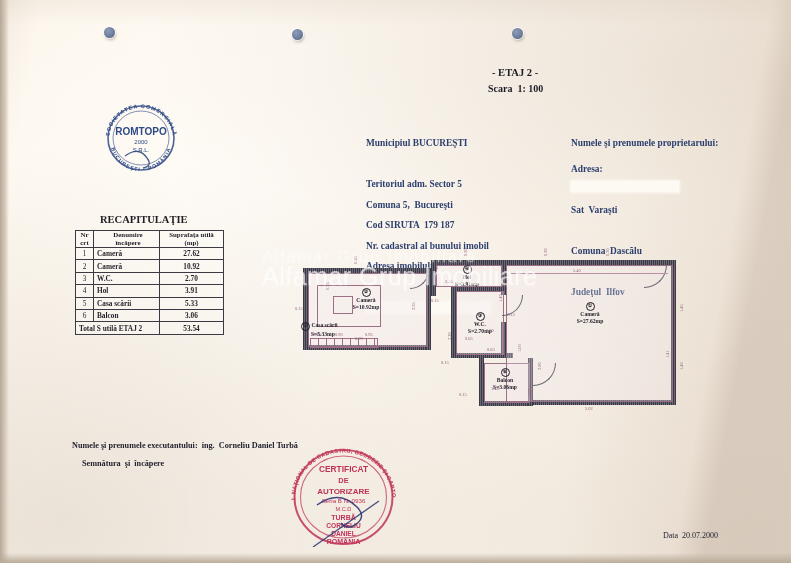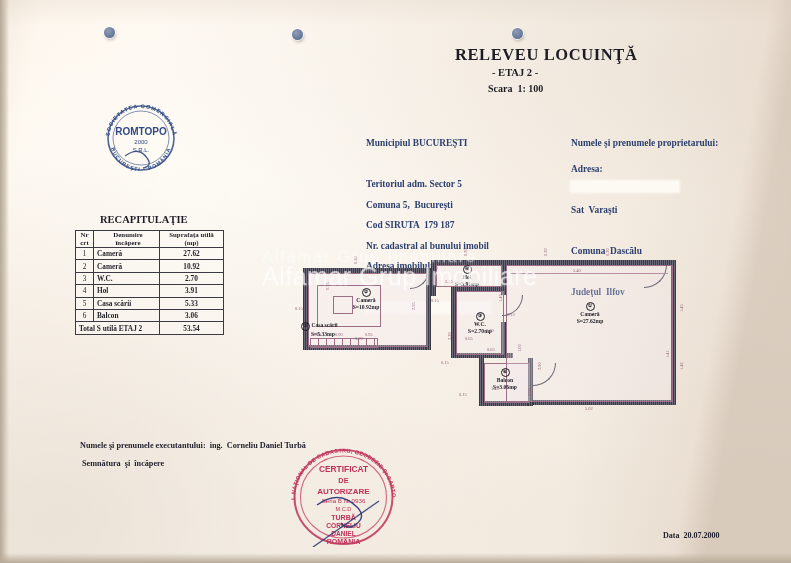--- a/index.html
+++ b/index.html
@@ -54,23 +54,23 @@
   .c-den{width:62px;text-align:left;padding-left:3px !important;font-weight:bold;}
   .c-sup{width:63px;text-align:center;font-weight:bold;}
   #recap tr.total td{font-weight:bold;}
   .tot-lab{text-align:left;padding-left:3px !important;}
 
   
   #bluestamp{position:absolute;left:99px;top:98px;width:84px;height:78px;}
   #redstamp{position:absolute;left:283px;top:443px;width:121px;height:104px;}
   .stxt{font-family:"Liberation Sans",sans-serif;}
 
-  #sigline{left:80px;top:441px;font-size:8.2px;color:#242330;font-weight:bold;}
+  #sigline{left:72px;top:441px;font-size:8.2px;color:#242330;font-weight:bold;}
   #sigline2{left:82px;top:459px;font-size:8.2px;color:#242330;font-weight:bold;}
-  #date{left:663px;top:531px;font-size:8px;color:#242330;font-weight:bold;}
+  #date{left:663px;top:531px;font-size:8px;color:#242330;font-weight:normal;}
 
   
   #plan{position:absolute;left:255px;top:240px;width:450px;height:185px;}
   .wall{position:absolute;background:#403f4a;
      background-image:repeating-linear-gradient(90deg,#3a3944 0 1px,#6a6876 1px 2px);}
   .room{position:absolute;border:1px solid #9c6f86;background:rgba(243,232,240,.30);}
   .rlab{position:absolute;text-align:center;font-size:5.6px;color:#1f1e27;font-weight:bold;line-height:6.6px;}
   .rnum{display:inline-block;border:1px solid #1f1e27;border-radius:50%;
       width:7px;height:7px;line-height:6.6px;font-size:5px;text-align:center;}
   .dim{position:absolute;font-size:4.4px;color:#8d5f77;white-space:nowrap;}
@@ -91,21 +91,20 @@
 
 <div id="sheet">
   <div id="grain"></div>
   <div id="leftedge"></div>
   <div id="botedge"></div>
 
   <div class="hole" style="left:104px;top:27px;"></div>
   <div class="hole" style="left:292px;top:29px;"></div>
   <div class="hole" style="left:512px;top:28px;"></div>
 
-  <div class="txt" id="title">RELEVEU LOCUINŢĂ</div>
   <div class="txt" id="etaj">- ETAJ 2 -</div>
   <div class="txt" id="scara">Scara  1: 100</div>
 
   <div class="txt addr" id="addrblk">
     <div>Municipiul BUCUREŞTI</div>
     <div>Teritoriul adm. Sector 5</div>
     <div>Cod SIRUTA  179 187</div>
     <div>Adresa imobilului</div>
     <div class="redact" style="width:124px;margin-top:2px;"></div>
   </div>

